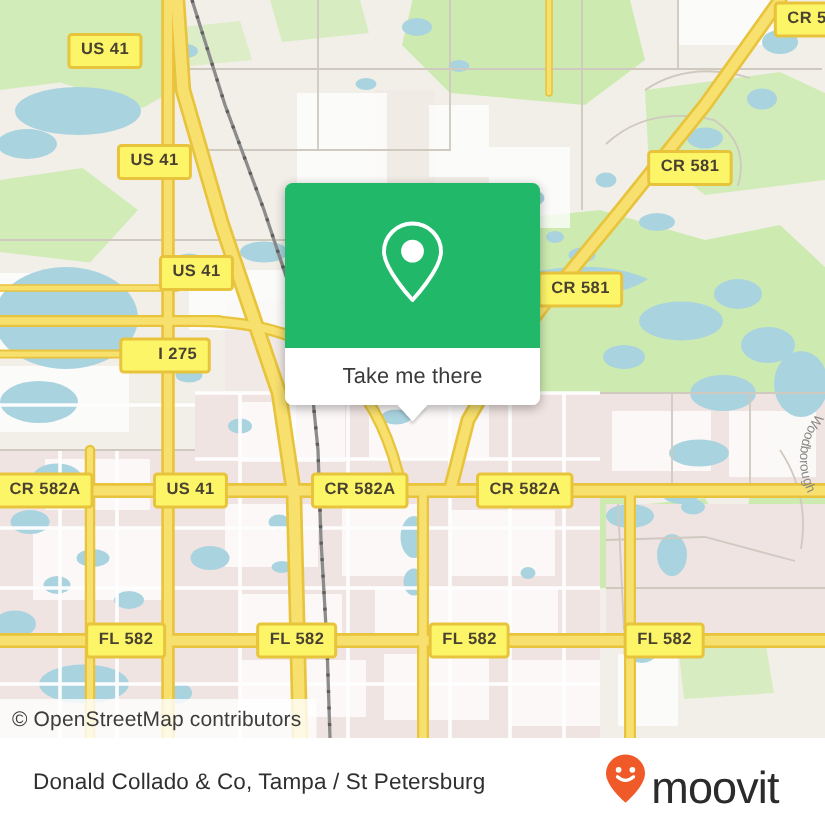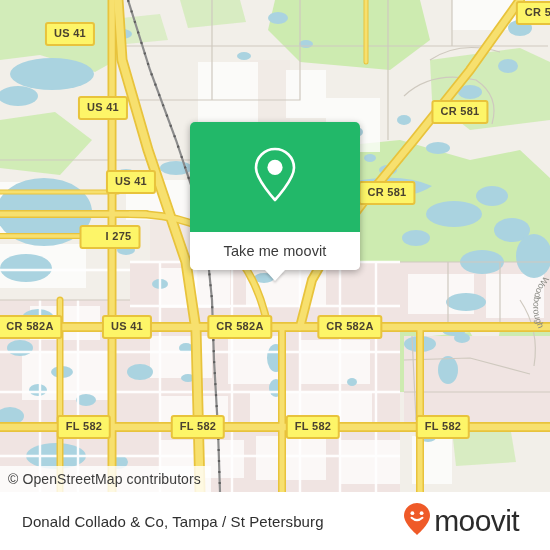--- a/index.html
+++ b/index.html
@@ -103,21 +103,21 @@
     display:flex; align-items:center;
     justify-content:space-between;
     padding:0 31px 0 22px;
     z-index:50;
   }
   #footer-title{
     font-size:15px;
     color:#2f2f2f;
     letter-spacing:0.1px;
   }
-  #brand{ display:flex; align-items:center; gap:2px; }
+  #brand{ display:flex; align-items:flex-end; gap:2px; }
   #brand-word{
     font-size:30px;
     color:#2b2b2b;
     letter-spacing:-0.6px;
     font-weight:500;
     line-height:1;
   }
 </style>
 </head>
 <body>
@@ -339,21 +339,21 @@
   <div id="popup-card">
     <div id="popup-header">
       <span>
         <svg width="46" height="58" viewBox="0 0 46 58" aria-hidden="true">
           <path d="M23 3 C12.5 3 4 11.4 4 21.8 C4 33.6 23 54 23 54 C23 54 42 33.6 42 21.8 C42 11.4 33.5 3 23 3 Z" fill="none" stroke="#ffffff" stroke-width="2.6" stroke-linejoin="round"></path>
           <circle cx="23" cy="21.4" r="7.6" fill="#ffffff"></circle>
         </svg>
       </span>
     </div>
     <div id="popup-action">
-      <span>Take me moovit</span>
+      <span>Take me there</span>
     </div>
     <div id="popup-tail"></div>
   </div>
 
   <div id="attribution">
     <span>© OpenStreetMap contributors</span>
   </div>
 </div>
 
 <div id="footer">

